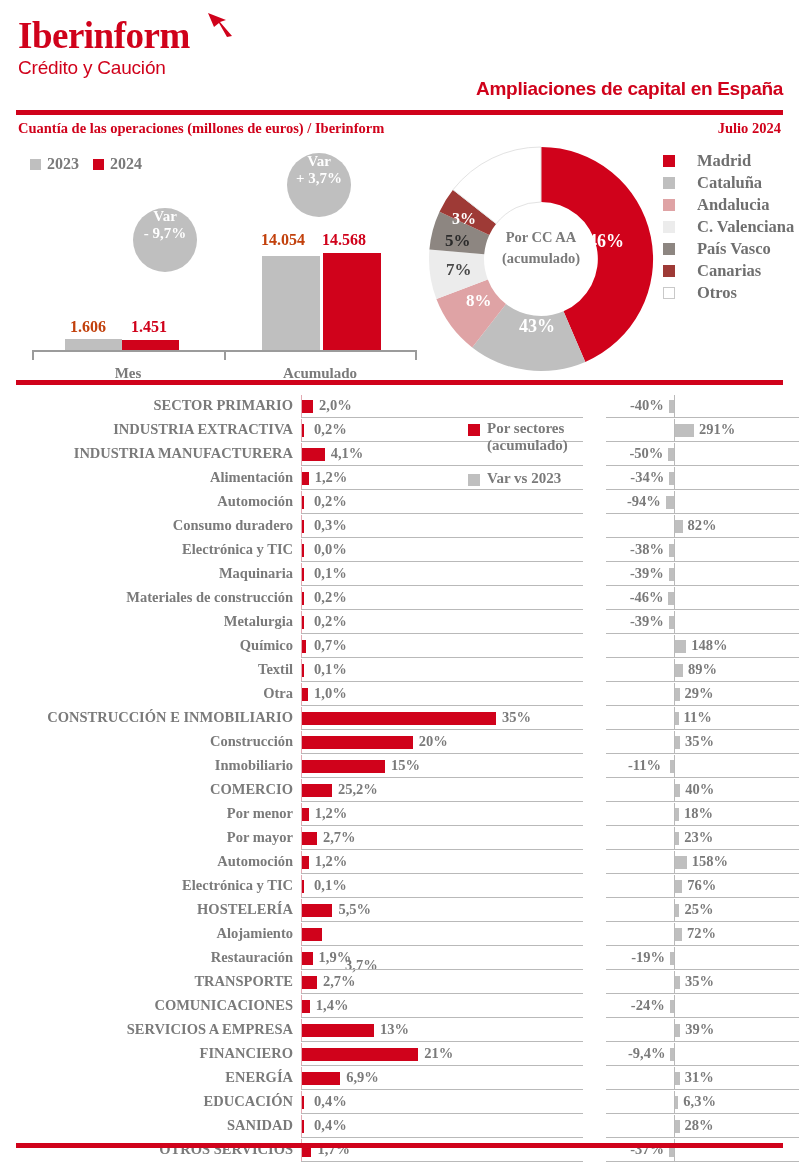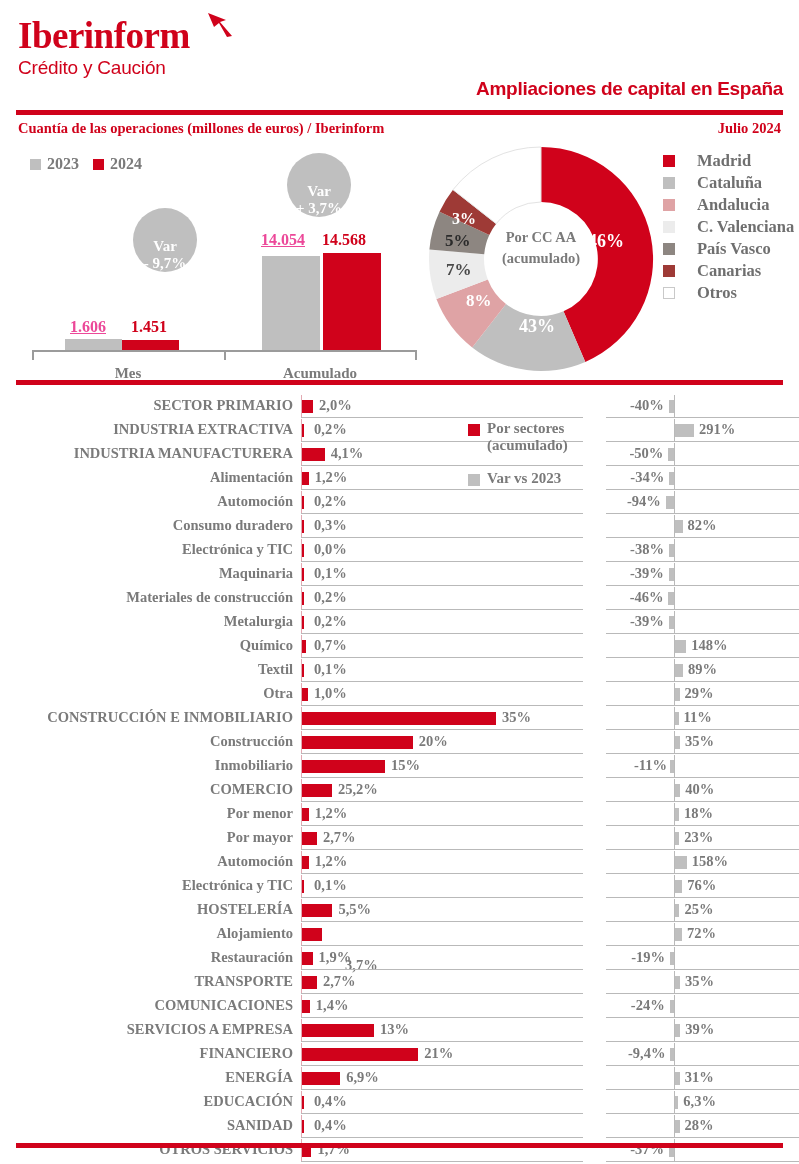--- a/index.html
+++ b/index.html
@@ -51,26 +51,26 @@
   .sw-gray{background:#BFBFBF;}
   .sw-red{background:#D0021B;}
 
   .axis{position:absolute;left:32px;top:205px;width:385px;height:10px;
     border-top:2px solid #9b9b9b;}
   .tick{position:absolute;top:0;width:0;height:8px;border-left:2px solid #9b9b9b;}
   .bar{position:absolute;bottom:0;}
   .bar.g{background:#BFBFBF;}
   .bar.r{background:#D0021B;}
   .blabel{position:absolute;font-family:"Liberation Serif",serif;font-weight:bold;font-size:16px;white-space:nowrap;}
-  .blabel.g{color:#ec4899;text-decoration:underline;}
+  .blabel.g{color:#c2410c;}
   .blabel.r{color:#D0021B;}
   .catlabel{position:absolute;font-family:"Liberation Serif",serif;font-weight:bold;font-size:15px;color:#7a7a7a;text-align:center;}
 
   .bubble{position:absolute;border-radius:50%;background:#BFBFBF;color:#ffffff;
-    display:flex;flex-direction:column;align-items:center;justify-content:flex-end;
+    display:flex;flex-direction:column;align-items:center;justify-content:flex-start;
     font-family:"Liberation Serif",serif;font-weight:bold;line-height:1.15;}
 
   
   .donutwrap{position:absolute;left:425px;top:143px;width:232px;height:232px;}
   .donut-label{position:absolute;font-family:"Liberation Serif",serif;font-weight:bold;
     font-size:16px;white-space:nowrap;}
   .donut-center{position:absolute;left:0;right:0;top:84px;text-align:center;
     font-family:"Liberation Serif",serif;font-weight:bold;font-size:14.5px;color:#7a7a7a;line-height:21px;}
 
   .donut-legend{position:absolute;left:663px;top:150px;}
@@ -421,21 +421,21 @@
       <div class="slabel">Inmobiliario</div>
       <div class="sline">
         <i style="left: 0px; width: 282px;"></i>
         <i style="left: 305px; width: 193px;"></i>
       </div>
       <div class="axis-l"></div>
       <div class="axis-r"></div>
       <div class="sbar" style="width: 83.1px;"></div>
       <div class="sval" style="left: 391.1px;">15%</div>
       <div class="vbar" style="left: 670.395px; width: 3.605px; background: rgb(191, 191, 191);"></div>
-      <div class="vval" style="right: 132px; text-align: center;">-11%</div>
+      <div class="vval" style="right: 138px; text-align: center;">-11%</div>
     </div>
     <div class="srow">
       <div class="slabel cap">COMERCIO</div>
       <div class="sline">
         <i style="left: 0px; width: 282px;"></i>
         <i style="left: 305px; width: 193px;"></i>
       </div>
       <div class="axis-l"></div>
       <div class="axis-r"></div>
       <div class="sbar" style="width: 29.916px;"></div>

